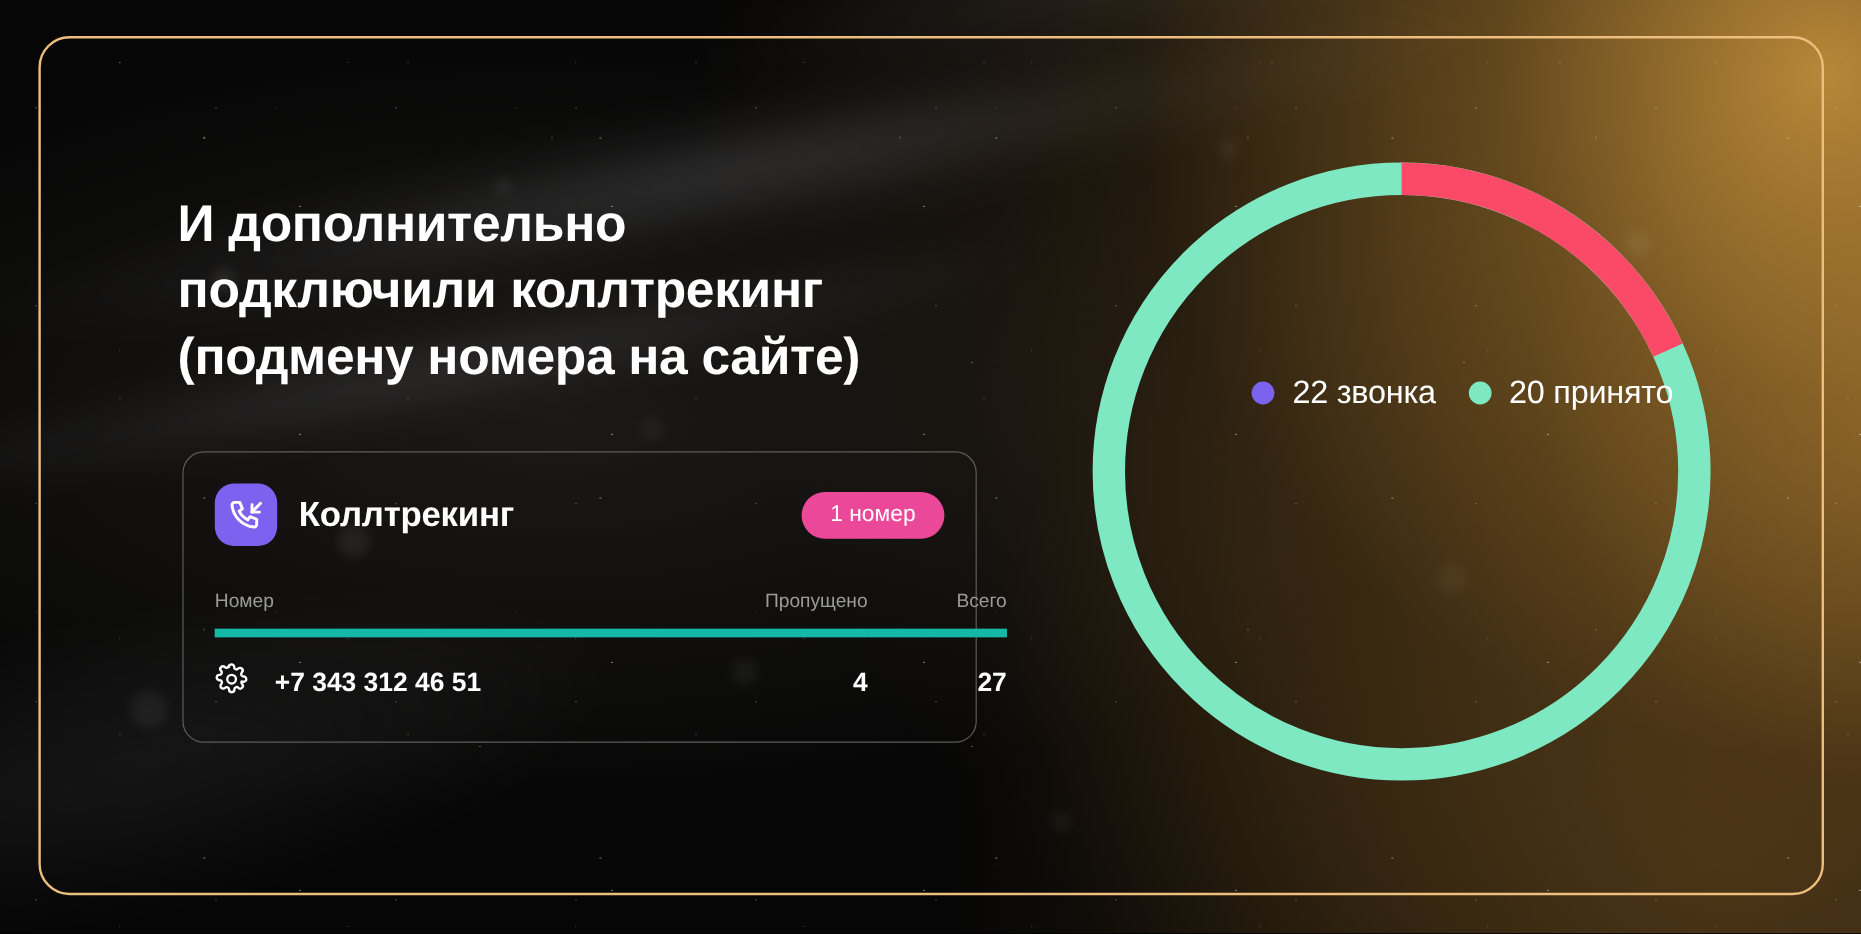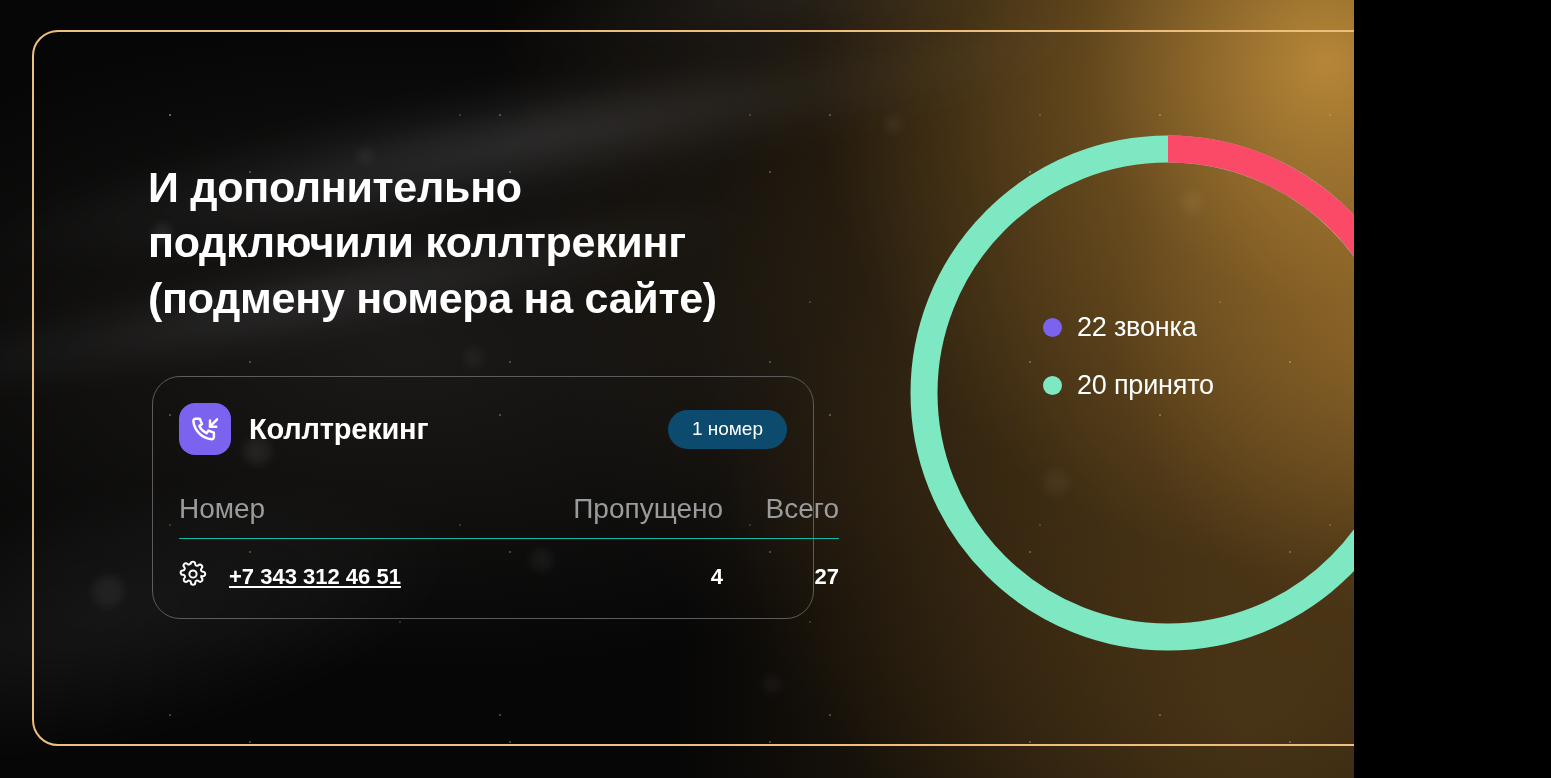--- a/index.html
+++ b/index.html
@@ -9,21 +9,21 @@
     width: 1551px;
     height: 778px;
     background: #000000;
     overflow: hidden;
     font-family: "Liberation Sans", sans-serif;
   }
 
   
   .stage {
     position: relative;
-    width: 1354px;
+    width: 1551px;
     height: 778px;
     background: #050403;
     overflow: hidden;
   }
 
   
   .bg-base {
     position: absolute;
     inset: 0;
     background:
@@ -110,21 +110,21 @@
   }
 
   
   .card {
     position: absolute;
     left: 152px;
     top: 376px;
     width: 662px;
     height: 243px;
     border: 1.5px solid #5c5c5c;
-    border-radius: 28px;
+    border-radius: 18px;
     padding: 26px 26px 0 26px;
   }
 
   .card-head {
     display: flex;
     align-items: center;
     height: 52px;
   }
   .app-badge {
     width: 52px;
@@ -138,60 +138,59 @@
   }
   .card-title {
     margin-left: 18px;
     color: #ffffff;
     font-size: 29px;
     font-weight: bold;
     letter-spacing: -0.2px;
   }
   .pill {
     margin-left: auto;
-    background: #0c4a6e;
+    background: #ec4899;
     color: #ffffff;
     border-radius: 22px;
     padding: 9px 24px 11px;
     font-size: 19px;
     font-weight: 500;
     line-height: 1;
     white-space: nowrap;
   }
 
   
   .tbl {
     margin-top: 38px;
     width: 100%;
     border-collapse: collapse;
     table-layout: fixed;
   }
   .tbl th {
     color: #9b9b9b;
-    font-size: 28px;
+    font-size: 16px;
     font-weight: normal;
     text-align: right;
     padding: 0 0 13px 0;
-    border-bottom: 1px solid #14b8a6;
+    border-bottom: 7px solid #14b8a6;
   }
   .tbl th.c-num { text-align: left; padding-left: 0; }
   .tbl td {
     color: #ffffff;
     font-size: 22px;
     font-weight: bold;
     text-align: right;
     padding: 21px 0 0 0;
     vertical-align: middle;
   }
   .tbl td.c-num {
     text-align: left;
     display: flex;
     align-items: center;
     gap: 22px;
-    text-decoration: underline;
   }
   col.w-num  { width: 372px; }
   col.w-miss { width: 172px; }
   col.w-tot  { width: 116px; }
 
   .gear { flex: 0 0 auto; }
 
   
   .chart {
     position: absolute;
@@ -200,21 +199,20 @@
     width: 540px;
     height: 540px;
   }
   .chart svg { display: block; width: 540px; height: 540px; }
 
   .legend {
     position: absolute;
     left: 1043px;
     top: 312px;
     display: flex;
-    flex-direction: column;
     gap: 27px;
   }
   .legend-item {
     display: flex;
     align-items: center;
     gap: 15px;
   }
   .legend-dot {
     width: 19px;
     height: 19px;

